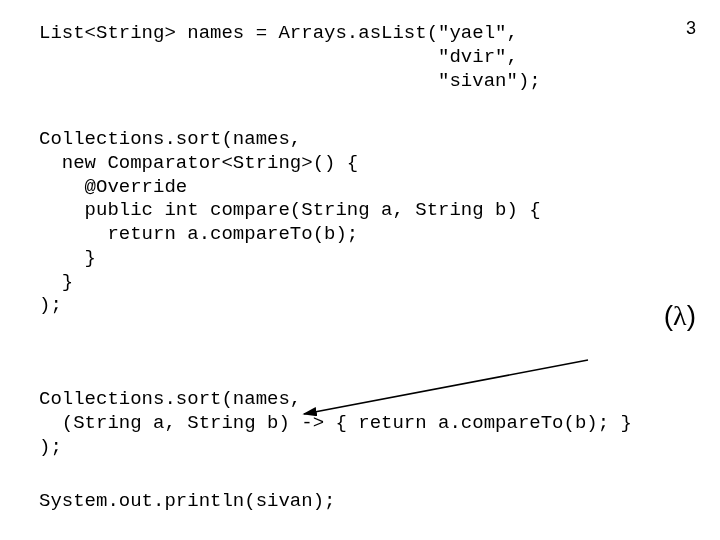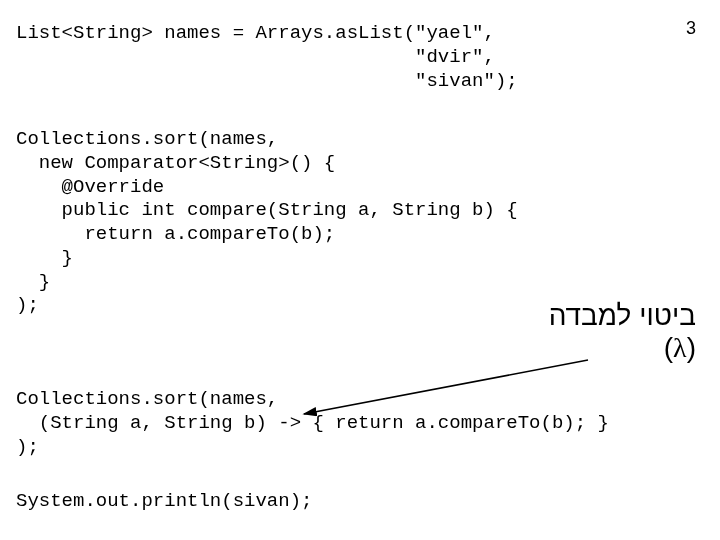--- a/index.html
+++ b/index.html
@@ -10,20 +10,21 @@
     background: #fff;
     font-family: "Courier New", Courier, monospace;
     font-size: 19px;
     color: #000;
     position: relative;
     overflow: hidden;
   }
   .code {
     white-space: pre;
     line-height: 1.25;
+    margin-left: 23px;
   }
   .block {
     position: absolute;
   }
   .page-num {
     position: absolute;
     top: 18px;
     right: 24px;
     font-family: Arial, sans-serif;
     font-size: 18px;
@@ -60,21 +61,20 @@
 <div class="block code" style="left:16px; top:128px;">Collections.sort(names,
   new Comparator&lt;String&gt;() {
     @Override
     public int compare(String a, String b) {
       return a.compareTo(b);
     }
   }
 );</div>
 
 <div class="hebrew">
-  <div>ביטוי למבדה</div>
   <div>
     <span>(</span><span class="lambda">λ</span><span>)</span>
   </div>
 </div>
 
 <svg class="arrow" width="720" height="540">
   <defs>
     <marker id="ah" markerWidth="10" markerHeight="10" refX="8" refY="3" orient="auto" markerUnits="strokeWidth">
       <path d="M0,0 L9,3 L0,6 Z" fill="#000"></path>
     </marker>

